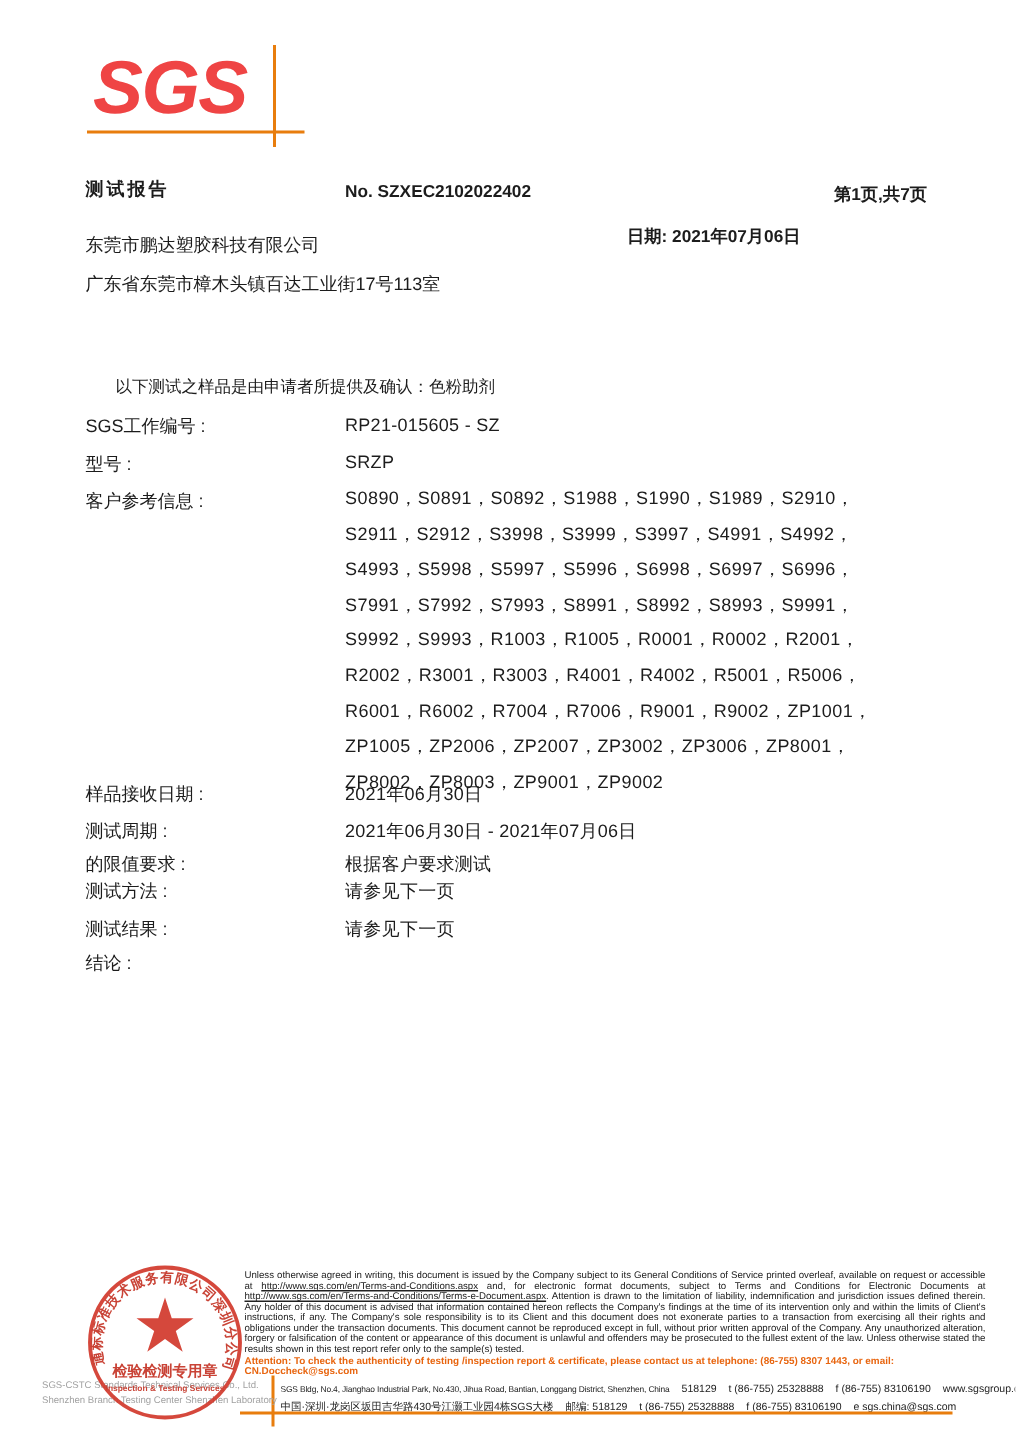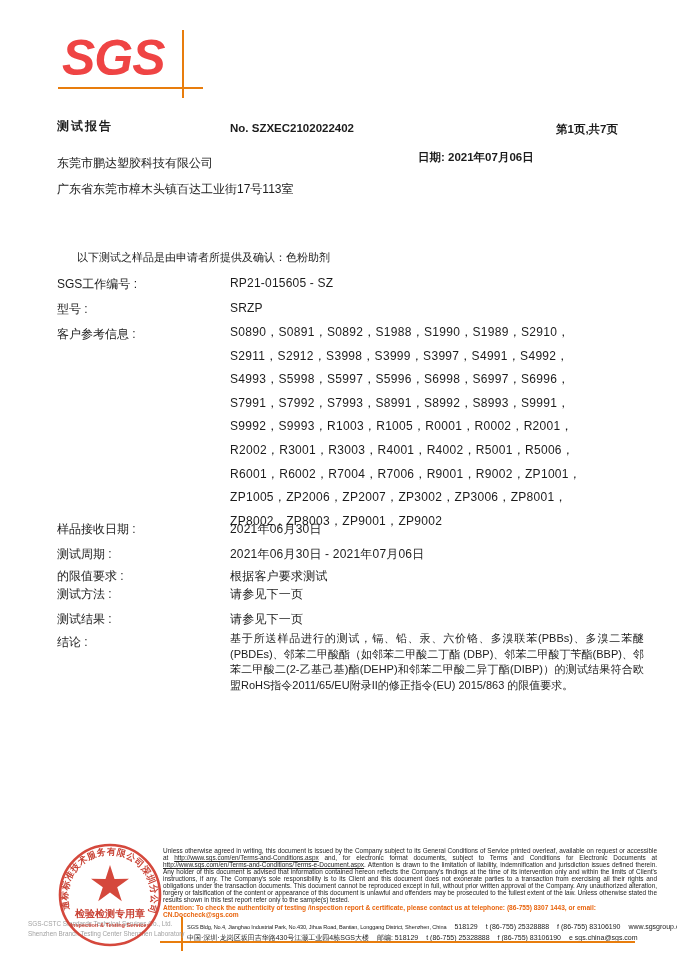--- a/index.html
+++ b/index.html
@@ -93,21 +93,20 @@
   <div class="f-label" style="top:568px">的限值要求 :</div>
   <div class="f-value" style="top:568px">根据客户要求测试</div>
 
   <div class="f-label" style="top:586px">测试方法 :</div>
   <div class="f-value" style="top:586px">请参见下一页</div>
 
   <div class="f-label" style="top:611px">测试结果 :</div>
   <div class="f-value" style="top:611px">请参见下一页</div>
 
   <div class="f-label" style="top:634px">结论 :</div>
-  <div class="conclusion">基于所送样品进行的测试，镉、铅、汞、六价铬、多溴联苯(PBBs)、多溴二苯醚(PBDEs)、邻苯二甲酸酯（如邻苯二甲酸二丁酯 (DBP)、邻苯二甲酸丁苄酯(BBP)、邻苯二甲酸二(2-乙基己基)酯(DEHP)和邻苯二甲酸二异丁酯(DIBP)）的测试结果符合欧盟RoHS指令2011/65/EU附录II的修正指令(EU) 2015/863 的限值要求。</div>
 
   <p class="legal"><span>Unless otherwise agreed in writing, this document is issued by the Company subject to its General Conditions of Service printed overleaf, available on request or accessible at </span><span class="u">http://www.sgs.com/en/Terms-and-Conditions.aspx</span><span> and, for electronic format documents, subject to Terms and Conditions for Electronic Documents at </span><span class="u">http://www.sgs.com/en/Terms-and-Conditions/Terms-e-Document.aspx</span><span>. Attention is drawn to the limitation of liability, indemnification and jurisdiction issues defined therein. Any holder of this document is advised that information contained hereon reflects the Company's findings at the time of its intervention only and within the limits of Client's instructions, if any. The Company's sole responsibility is to its Client and this document does not exonerate parties to a transaction from exercising all their rights and obligations under the transaction documents. This document cannot be reproduced except in full, without prior written approval of the Company. Any unauthorized alteration, forgery or falsification of the content or appearance of this document is unlawful and offenders may be prosecuted to the fullest extent of the law. Unless otherwise stated the results shown in this test report refer only to the sample(s) tested.</span></p>
 
   <div class="attention">Attention: To check the authenticity of testing /inspection report &amp; certificate, please contact us at telephone: (86-755) 8307 1443, or email: CN.Doccheck@sgs.com</div>
 
   <div class="crop-v footer-vline"></div>
   <div class="addr-row1">
     <span class="tiny">SGS Bldg, No.4, Jianghao Industrial Park, No.430, Jihua Road, Bantian, Longgang District, Shenzhen, China</span>
     <span>518129</span>
     <span>t (86-755) 25328888</span>

